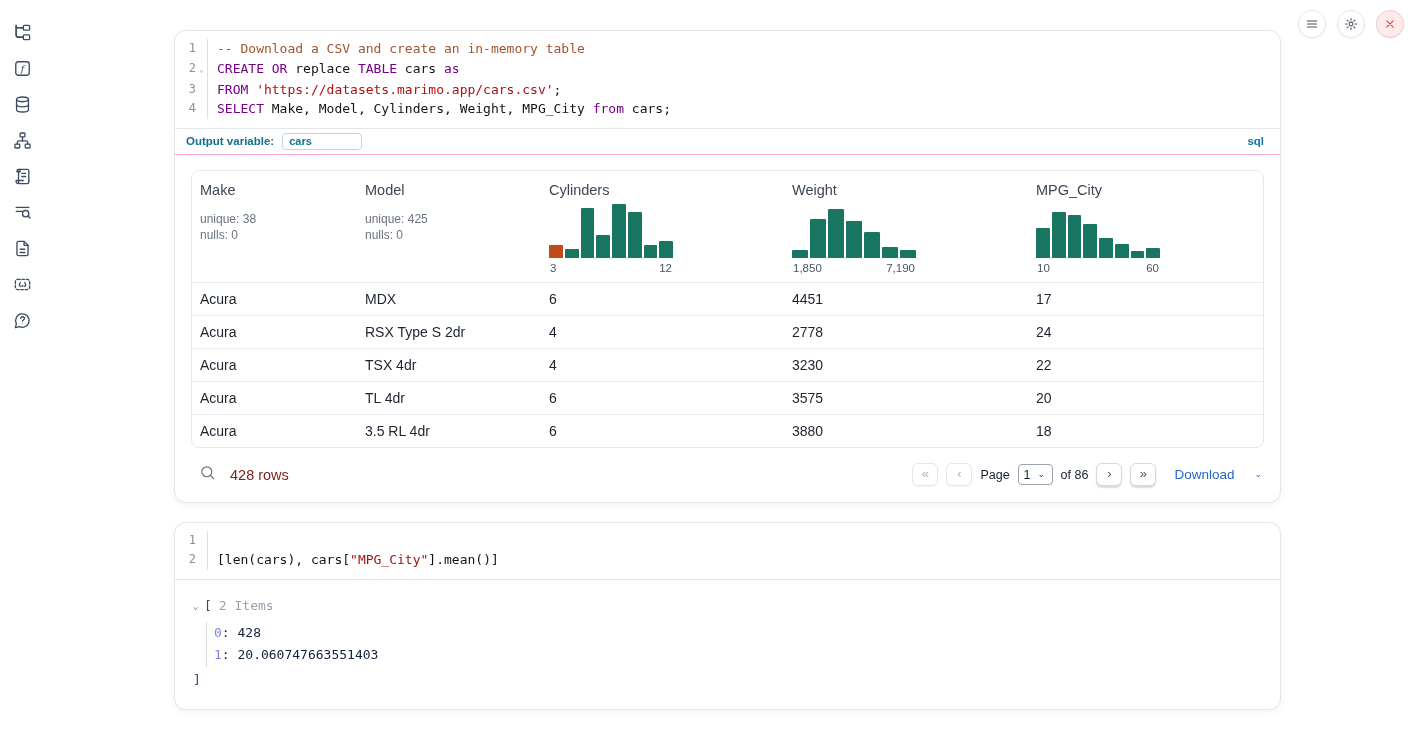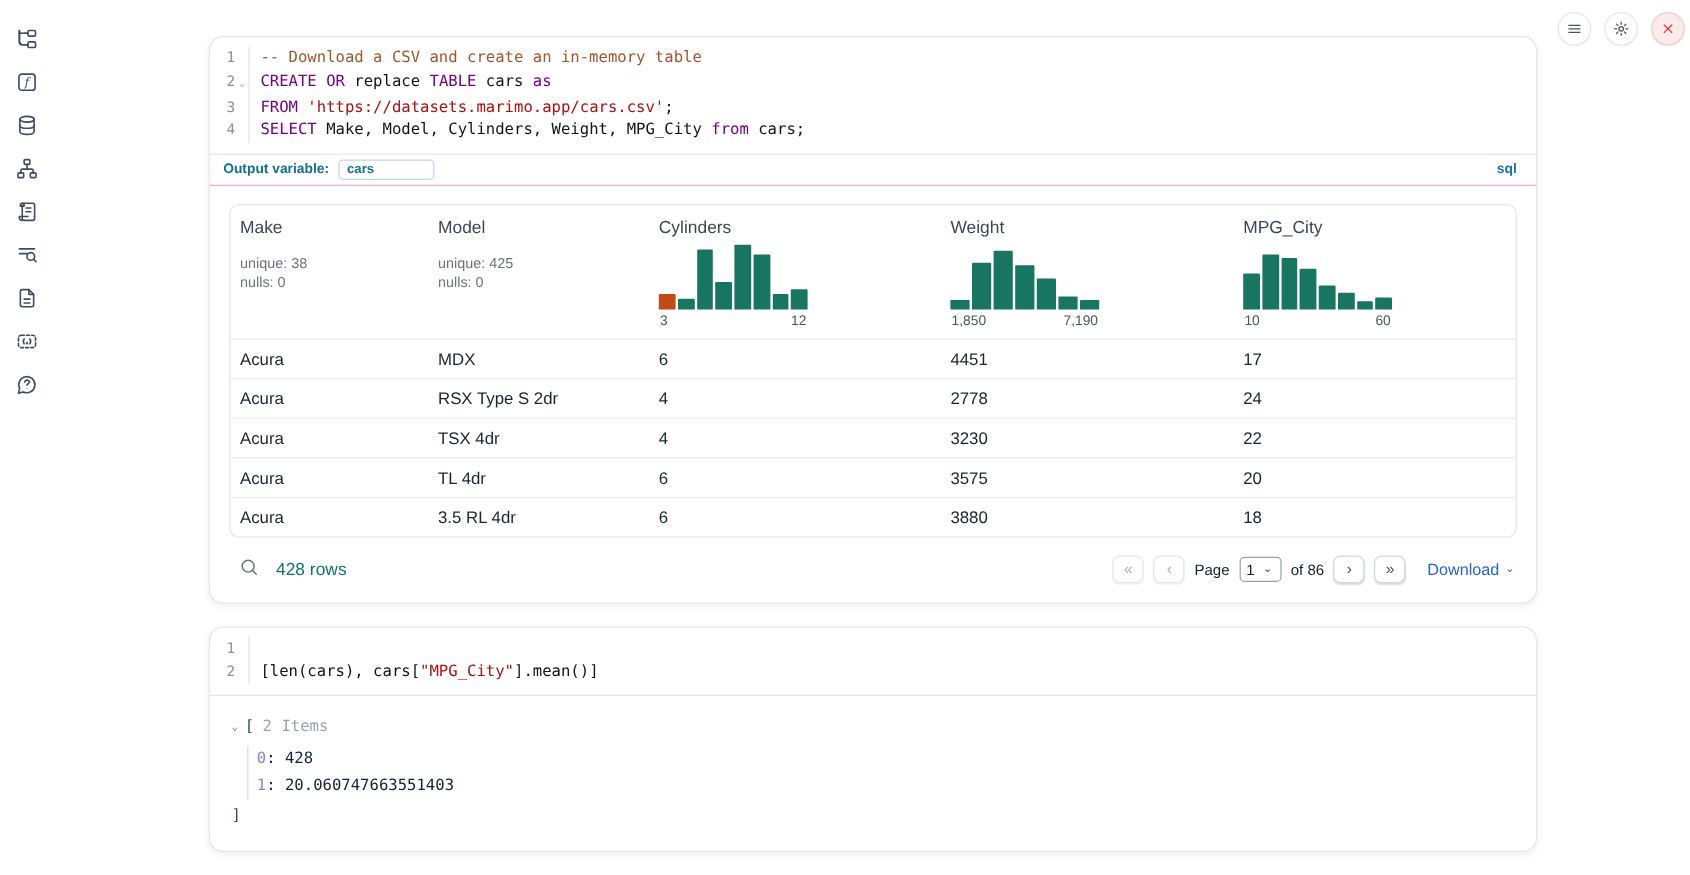--- a/index.html
+++ b/index.html
@@ -47,28 +47,28 @@
   .hist { margin-top:4px; width:124px; }
   .hist-plot { height:56px; display:flex; align-items:flex-end; gap:2px; }
   .bar { flex:1; border-radius:1px 1px 0 0; }
   .hist-labels { display:flex; justify-content:space-between; font-size:11.5px; color:#4b5563; margin-top:4px; padding:0 1px; }
   .tr { border-top:1px solid #e8eaee; height:33px; align-items:center; cursor:default; }
   .td { padding-left:8px; font-size:14px; color:#1b2430; }
 
   
   .table-footer { display:flex; align-items:center; height:54px; padding:0 2px 0 8px; }
   .search-icon svg { width:17px; height:17px; stroke:#6b7280; fill:none; stroke-width:1.7; stroke-linecap:round; }
-  .row-count { margin-left:14px; font-size:14.5px; color:#0f766e; }
+  .row-count { margin-left:14px; font-size:14.5px; color:#7f1d1d; }
   .pager { margin-left:auto; display:flex; align-items:center; gap:8px; }
   .pg-btn { width:26px; height:23px; border-radius:6px; border:1px solid #d4d9df; background:#fff; display:flex; align-items:center; justify-content:center; font-size:13px; color:#475569; box-shadow:0 1.5px 1.5px rgba(0,0,0,.14); cursor:pointer; padding-bottom:2px; }
   .pg-btn.disabled { color:#a9b0ba; box-shadow:0 1px 1px rgba(0,0,0,.05); border-color:#e3e6ea; cursor:default; }
   .pg-text { font-size:12.5px; color:#16202e; }
   .page-select { min-width:35px; height:21px; border:1px solid #9aa1ac; border-radius:4px; display:flex; align-items:center; gap:7px; padding:0 5px; font-size:12.5px; color:#16202e; background:#fff; cursor:pointer; }
   .page-select .chev, .download .chev { font-size:9px; color:#374151; line-height:1; }
-  .download { margin-left:10px; color:#2566cf; font-size:13.5px; display:flex; gap:5px; align-items:center; cursor:pointer; }
+  .download { margin-left:10px; color:#2566cf; font-size:13.5px; display:flex; gap:20px; align-items:center; cursor:pointer; }
   .download .chev { color:#2566cf; }
 
   
   .tree-out { padding:17px 16px 20px 18px; font-family:"DejaVu Sans Mono",monospace; font-size:13px; color:#13213a; }
   .tree-head { display:flex; align-items:center; line-height:18px; }
   .tree-chev { color:#6b7280; font-size:9px; width:11px; cursor:pointer; }
   .tree-bracket { color:#2e4a6b; }
   .items-label { color:#9aa1ac; margin-left:7px; }
   .tree-body { margin-left:13px; border-left:1px solid #d8dce2; padding-left:7px; margin-top:7px; }
   .tree-row { line-height:22.5px; }

